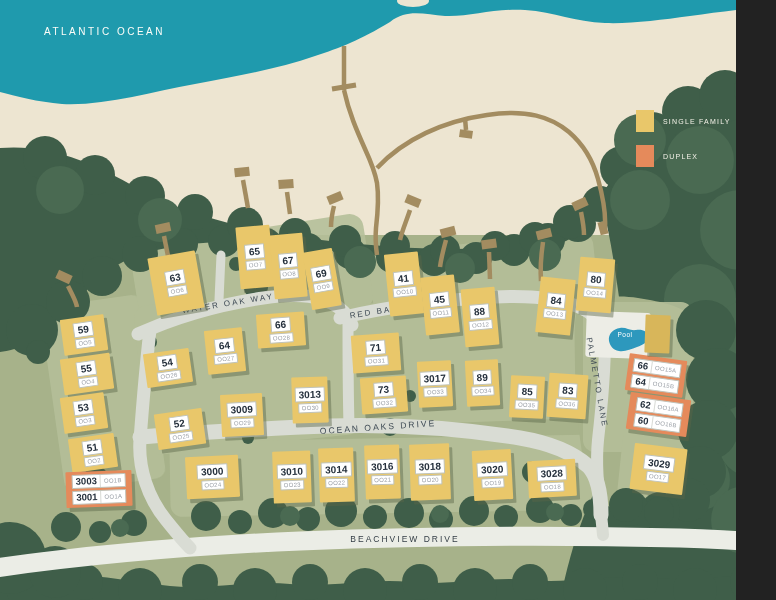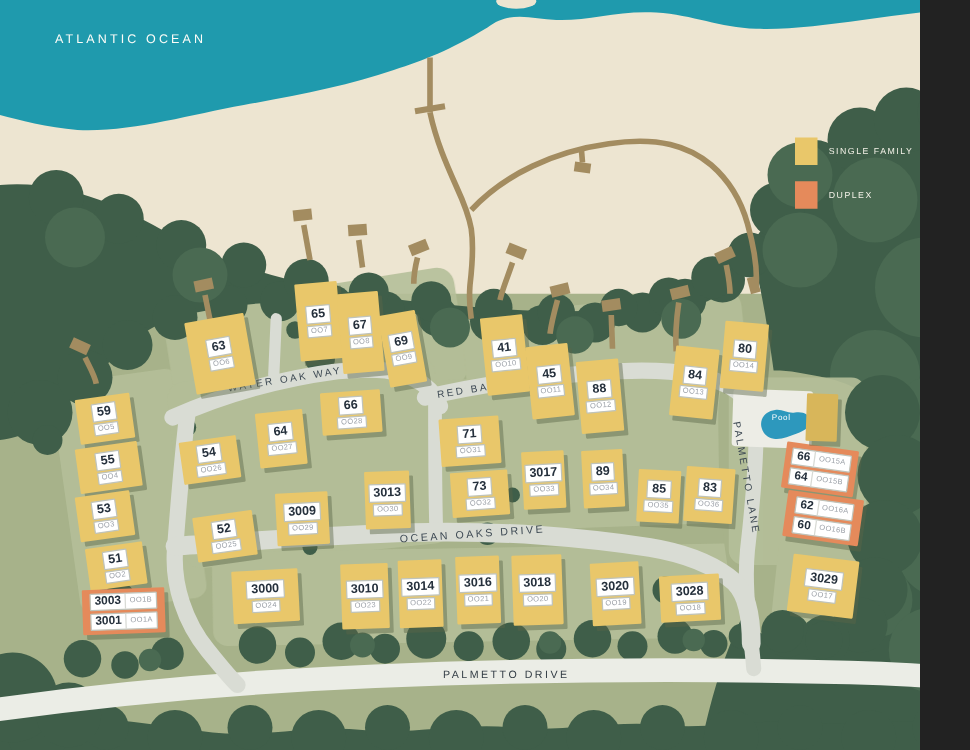--- a/index.html
+++ b/index.html
@@ -258,21 +258,21 @@
         <rect x="-6.5" y="-4" width="13" height="8" transform="translate(603,228) rotate(75)"></rect>
       </g>
     </g>
   </svg>
 
   <div class="maplabel" id="ocean-label">ATLANTIC OCEAN</div>
   <div class="maplabel" id="water-oak-way">WATER OAK WAY</div>
   <div class="maplabel" id="red-bay-lane">RED BAY LANE</div>
   <div class="maplabel" id="ocean-oaks-drive">OCEAN OAKS DRIVE</div>
   <div class="maplabel" id="palmetto-lane">PALMETTO LANE</div>
-  <div class="maplabel" id="beachview-drive">PALMETTO DRIVE</div>
+  <div class="maplabel" id="beachview-drive">BEACHVIEW DRIVE</div>
   <div class="maplabel" id="pool-label">Pool</div>
 
   <div id="buildings">
       <div class="bldg single" style="left: 62px; top: 317px; width: 44px; height: 36px; transform: rotate(-8deg);">
         <div class="lblnum">59</div>
         <div class="lblcode">OO5</div>
       </div>
       <div class="bldg single" style="left: 62px; top: 356px; width: 50px; height: 36px; transform: rotate(-8deg);">
         <div class="lblnum">55</div>
         <div class="lblcode">OO4</div>

